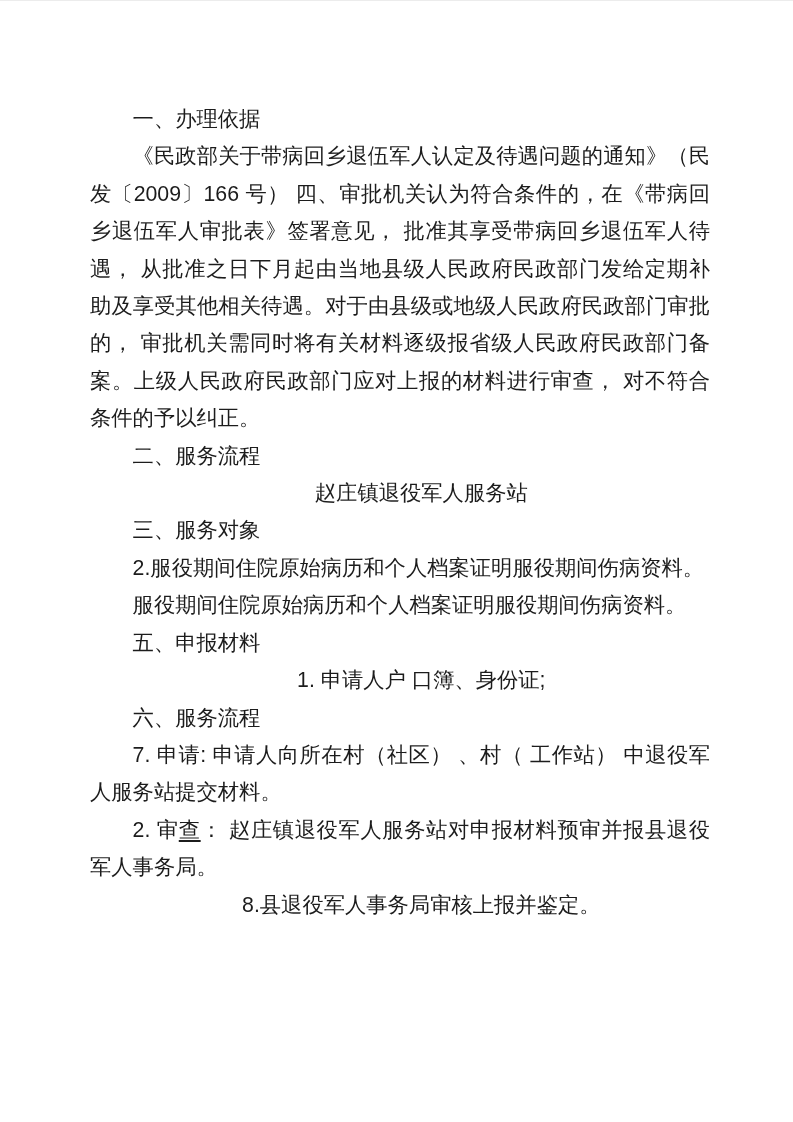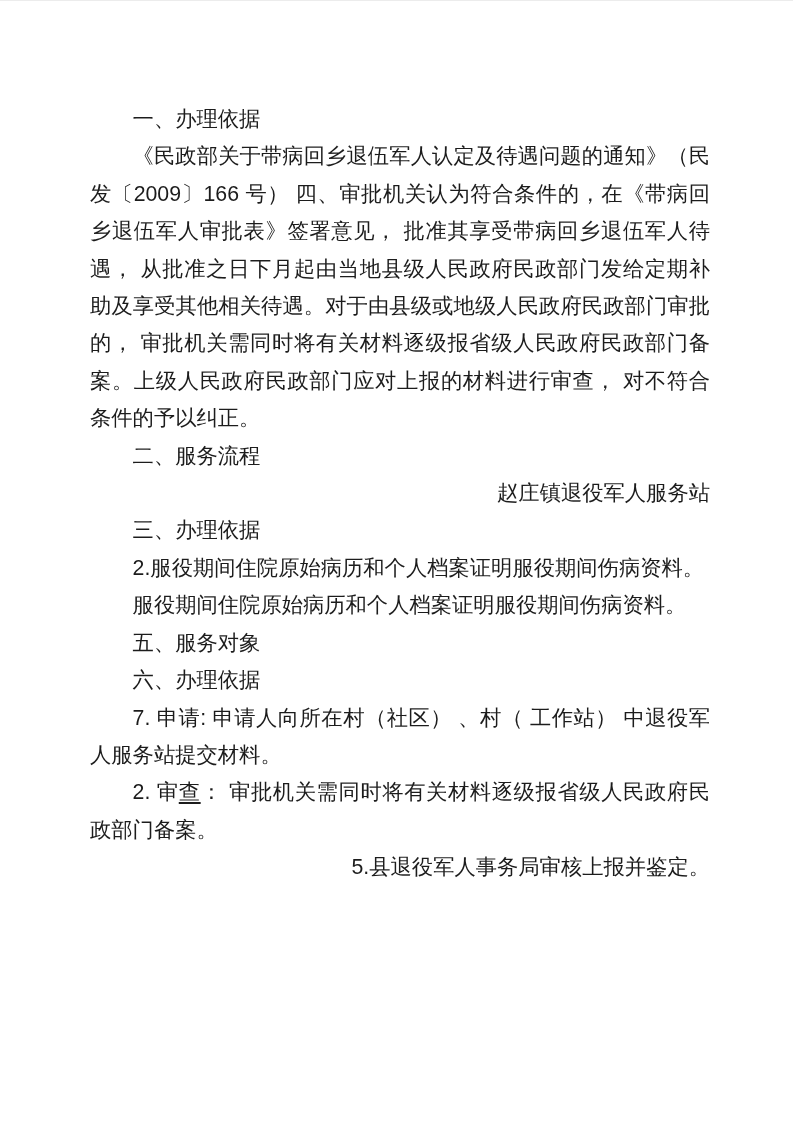--- a/index.html
+++ b/index.html
@@ -25,57 +25,58 @@
     margin: 0;
     padding: 0;
     text-indent: 2em;
     text-align: justify;
     word-break: break-all;
   }
   .doc .heading {
     text-align: left;
   }
   .doc .single {
-    text-align: right;
+    text-align: center;
   }
   .u {
     text-decoration: underline;
     text-underline-offset: 3px;
   }
 </style>
 </head>
 <body>
 
 <div class="page">
   <div class="doc">
 
     <p class="heading">一、办理依据</p>
 
     <p class="body">《民政部关于带病回乡退伍军人认定及待遇问题的通知》（民发〔2009〕166 号） 四、审批机关认为符合条件的，在《带病回乡退伍军人审批表》签署意见， 批准其享受带病回乡退伍军人待遇， 从批准之日下月起由当地县级人民政府民政部门发给定期补助及享受其他相关待遇。对于由县级或地级人民政府民政部门审批的， 审批机关需同时将有关材料逐级报省级人民政府民政部门备案。上级人民政府民政部门应对上报的材料进行审查， 对不符合条件的予以纠正。</p>
 
     <p class="heading">二、服务流程</p>
 
     <p class="single">赵庄镇退役军人服务站</p>
 
-    <p class="heading">三、办理依据</p>
+    <p class="heading">三、服务对象</p>
 
 
     <p class="body">2.服役期间住院原始病历和个人档案证明服役期间伤病资料。</p>
 
 
     <p class="body">服役期间住院原始病历和个人档案证明服役期间伤病资料。</p>
 
-    <p class="heading">五、服务对象</p>
+    <p class="heading">五、申报材料</p>
+
+    <p class="single">1. 申请人户 口簿、身份证;</p>
 
 
-
-    <p class="heading">六、办理依据</p>
+    <p class="heading">六、服务流程</p>
 
     <p class="body">7. 申请: 申请人向所在村（社区） 、村（ 工作站） 中退役军人服务站提交材料。</p>
 
     <p class="body">
-      <span>2. 审</span><span class="u">查</span><span>： 审批机关需同时将有关材料逐级报省级人民政府民政部门备案。</span>
+      <span>2. 审</span><span class="u">查</span><span>： 赵庄镇退役军人服务站对申报材料预审并报县退役军人事务局。</span>
     </p>
 
-    <p class="single">5.县退役军人事务局审核上报并鉴定。</p>
+    <p class="single">8.县退役军人事务局审核上报并鉴定。</p>
 
   </div>
 </div>
 
 </body></html>

